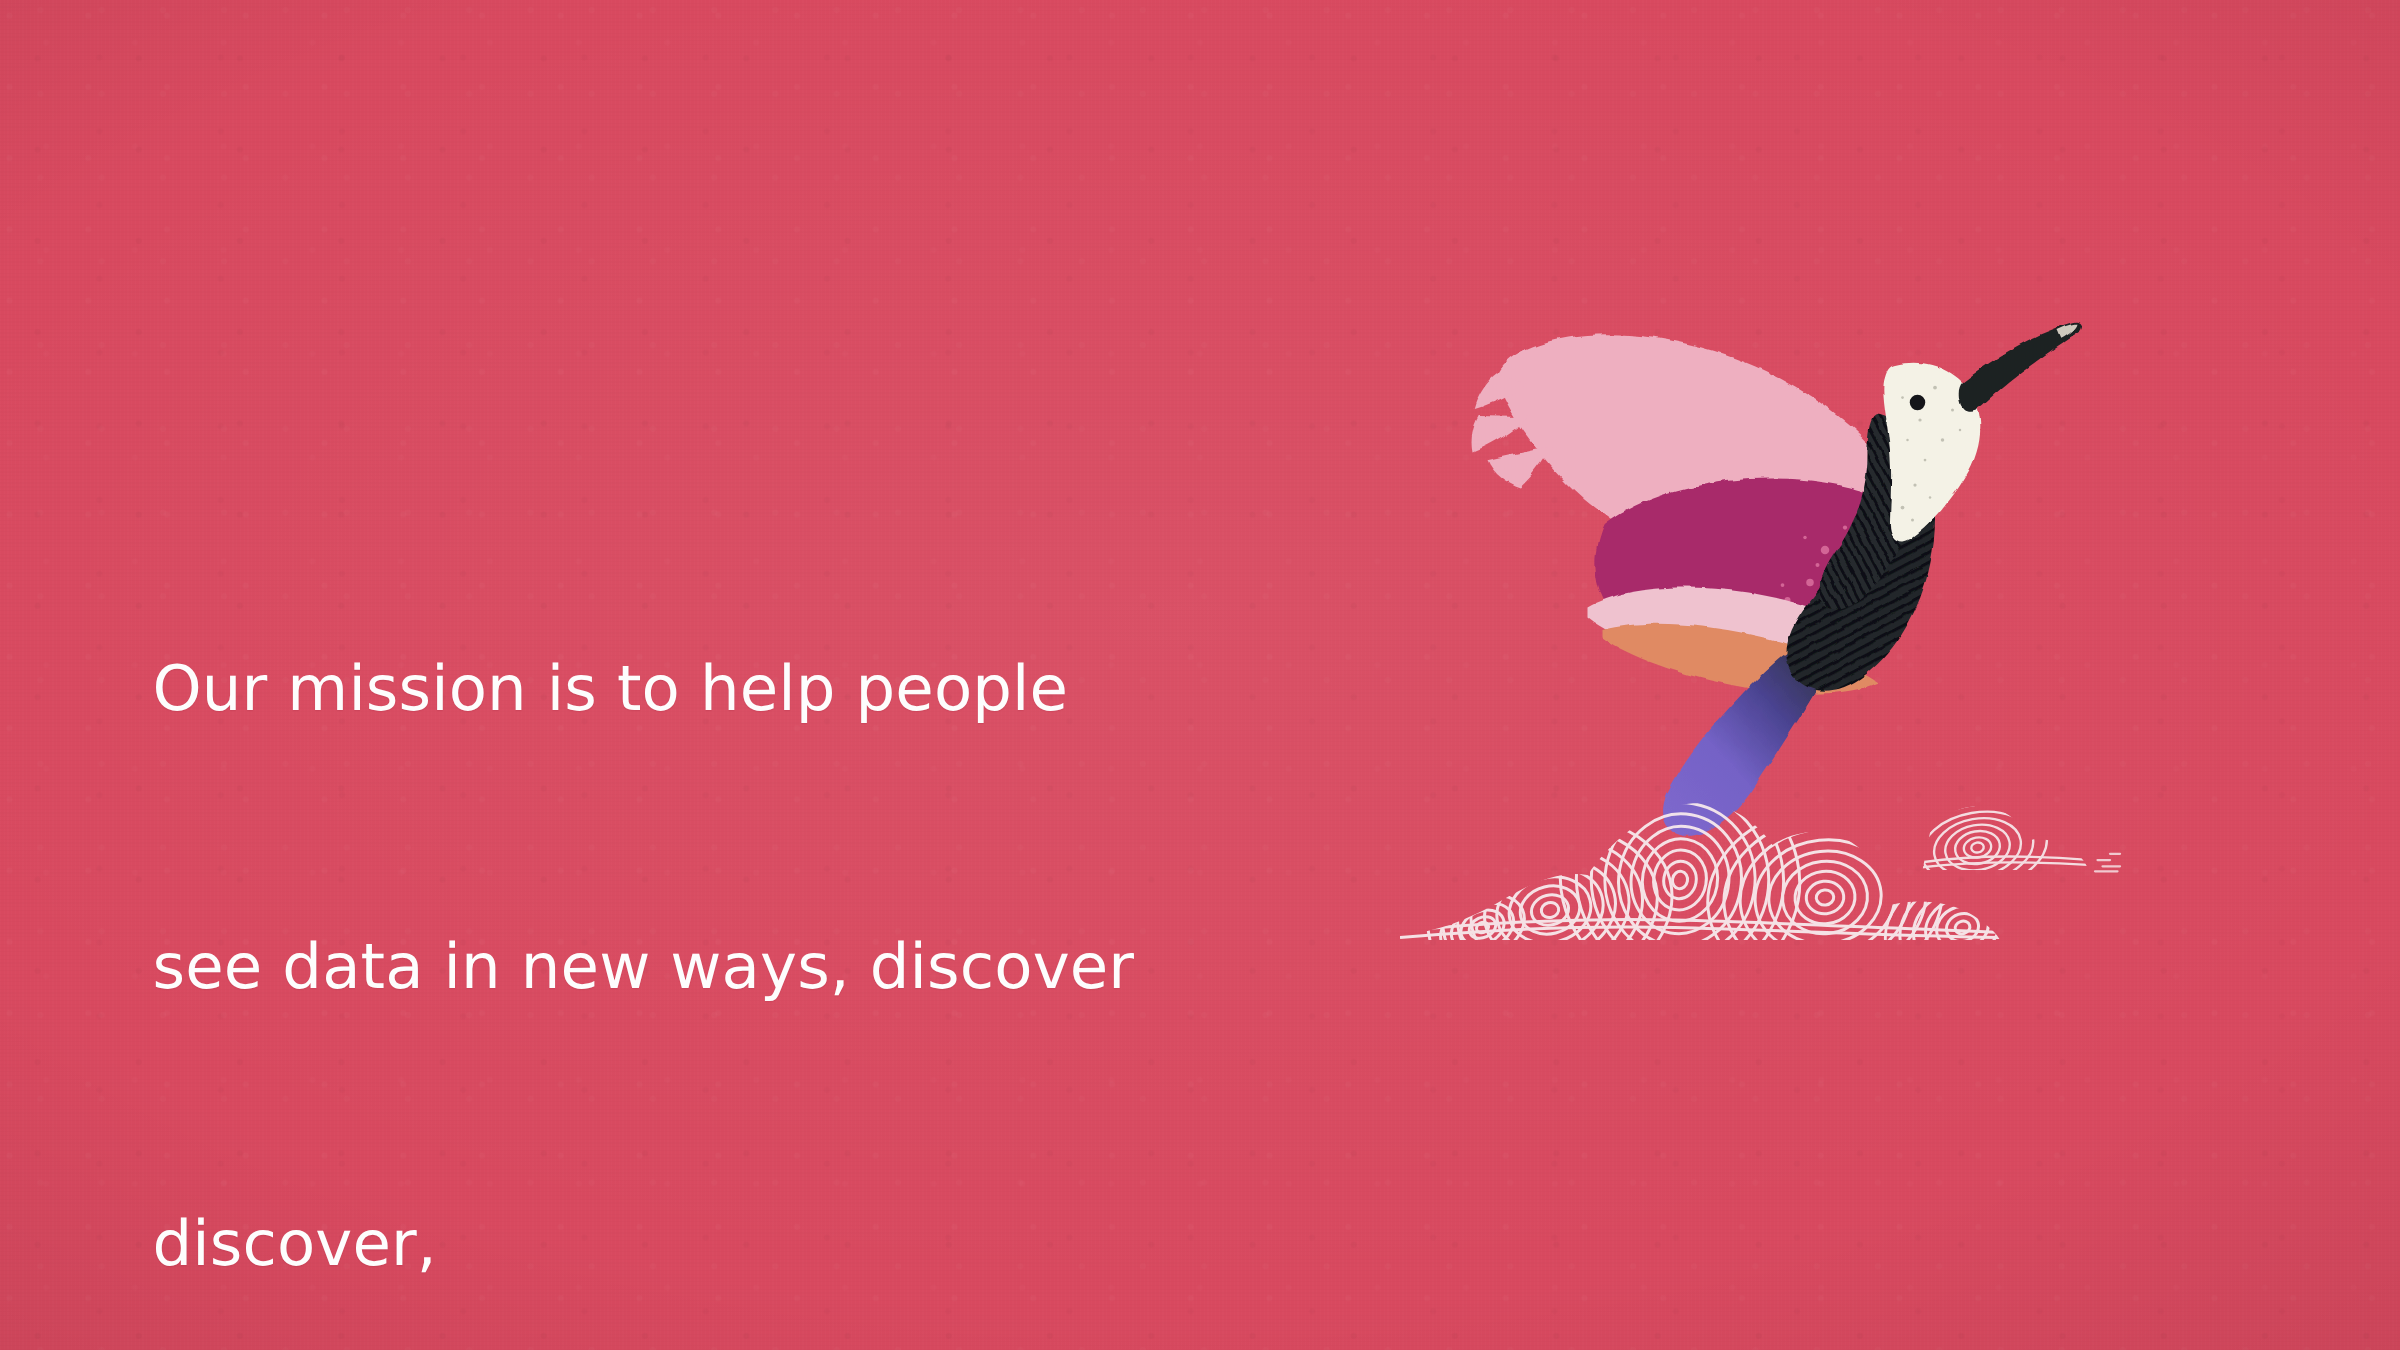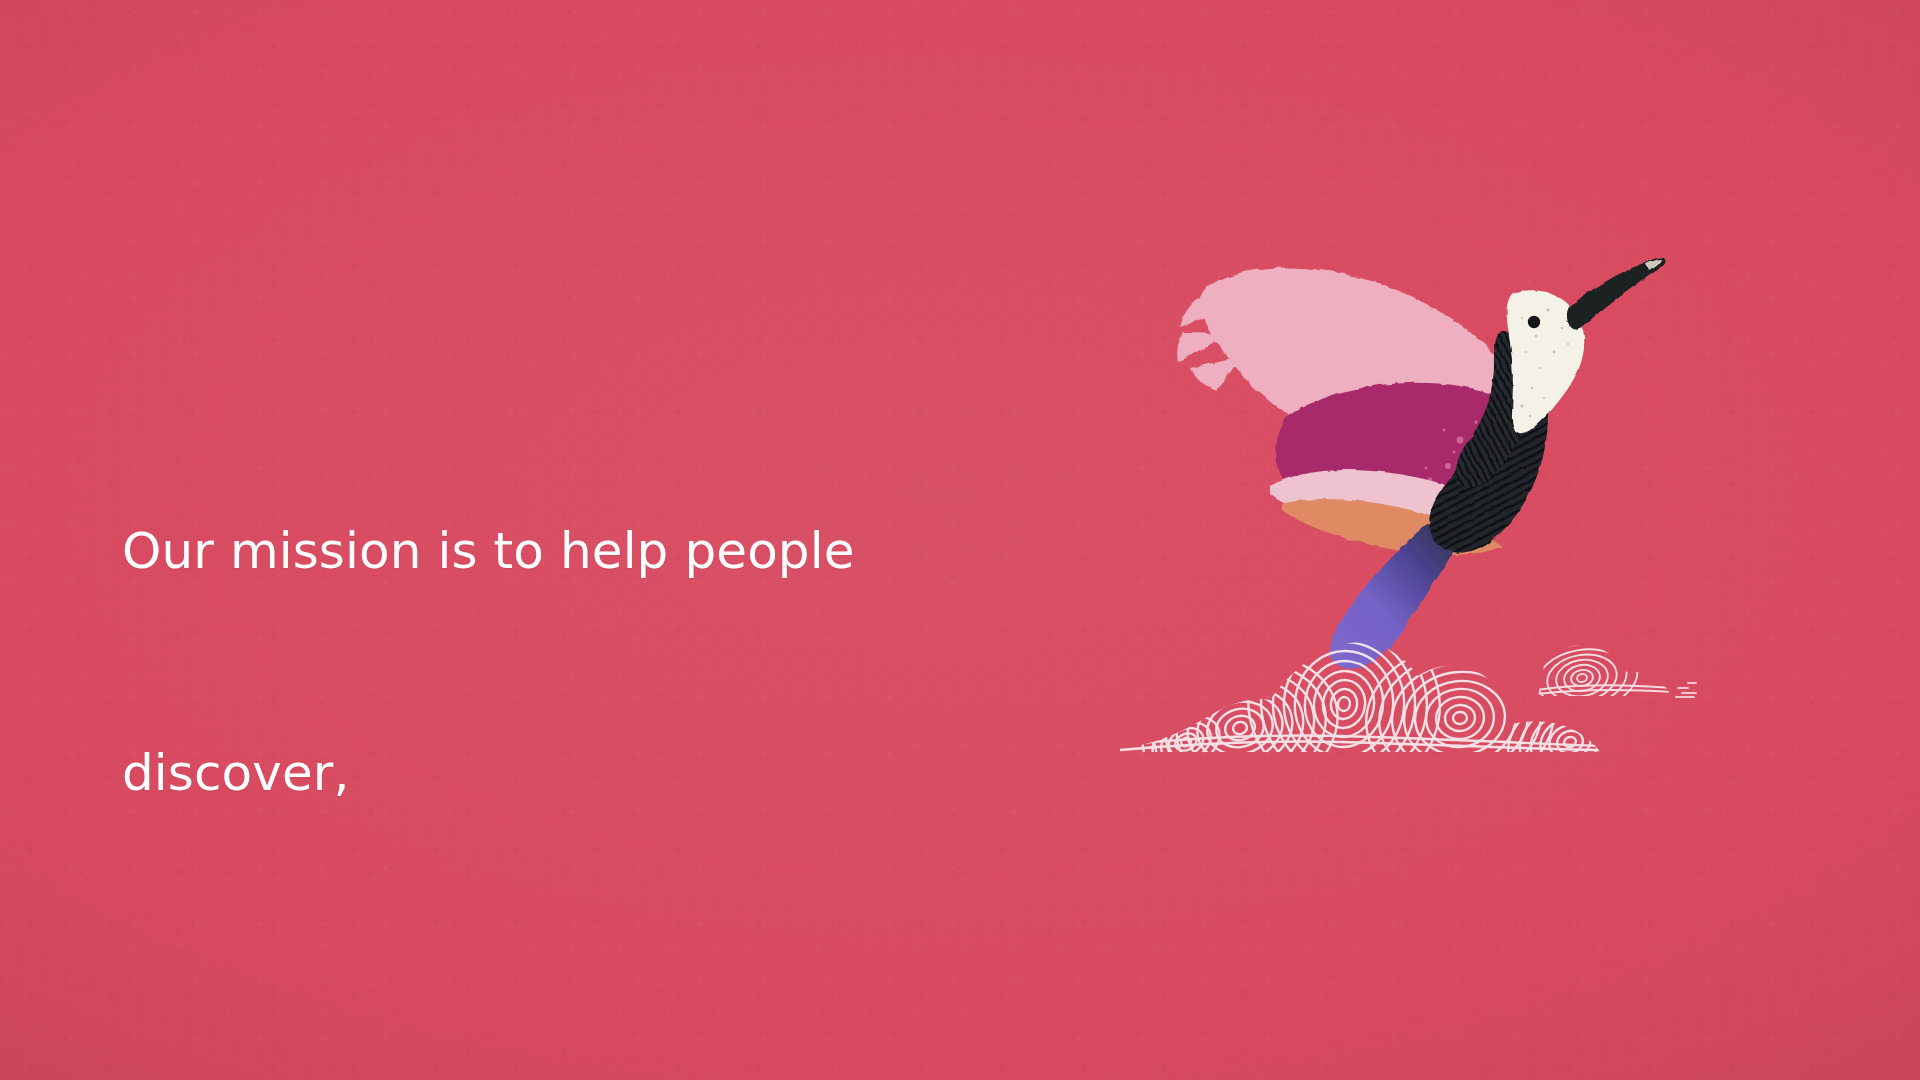--- a/index.html
+++ b/index.html
@@ -86,20 +86,21 @@
 <body>
 
 <div id="slide" style="background-color: rgb(216, 73, 95);">
 
   <div class="grain-a"></div>
   <div class="grain-b"></div>
   <div class="vignette"></div>
 
   <div id="mission-text" style="color: rgb(253, 253, 253);">
     <span class="line">Our mission is to help people</span>
+    <span class="line">see data in new ways, discover</span>
     <span class="line">discover,</span>
     
   </div>
 
   <div id="bird-illustration">
     <svg viewBox="0 0 580 430" xmlns="http://www.w3.org/2000/svg">
       <defs>
 
         <filter id="rough" x="-12%" y="-12%" width="124%" height="124%">
           <feTurbulence type="fractalNoise" baseFrequency="0.055" numOctaves="3" seed="7" result="n"></feTurbulence>

